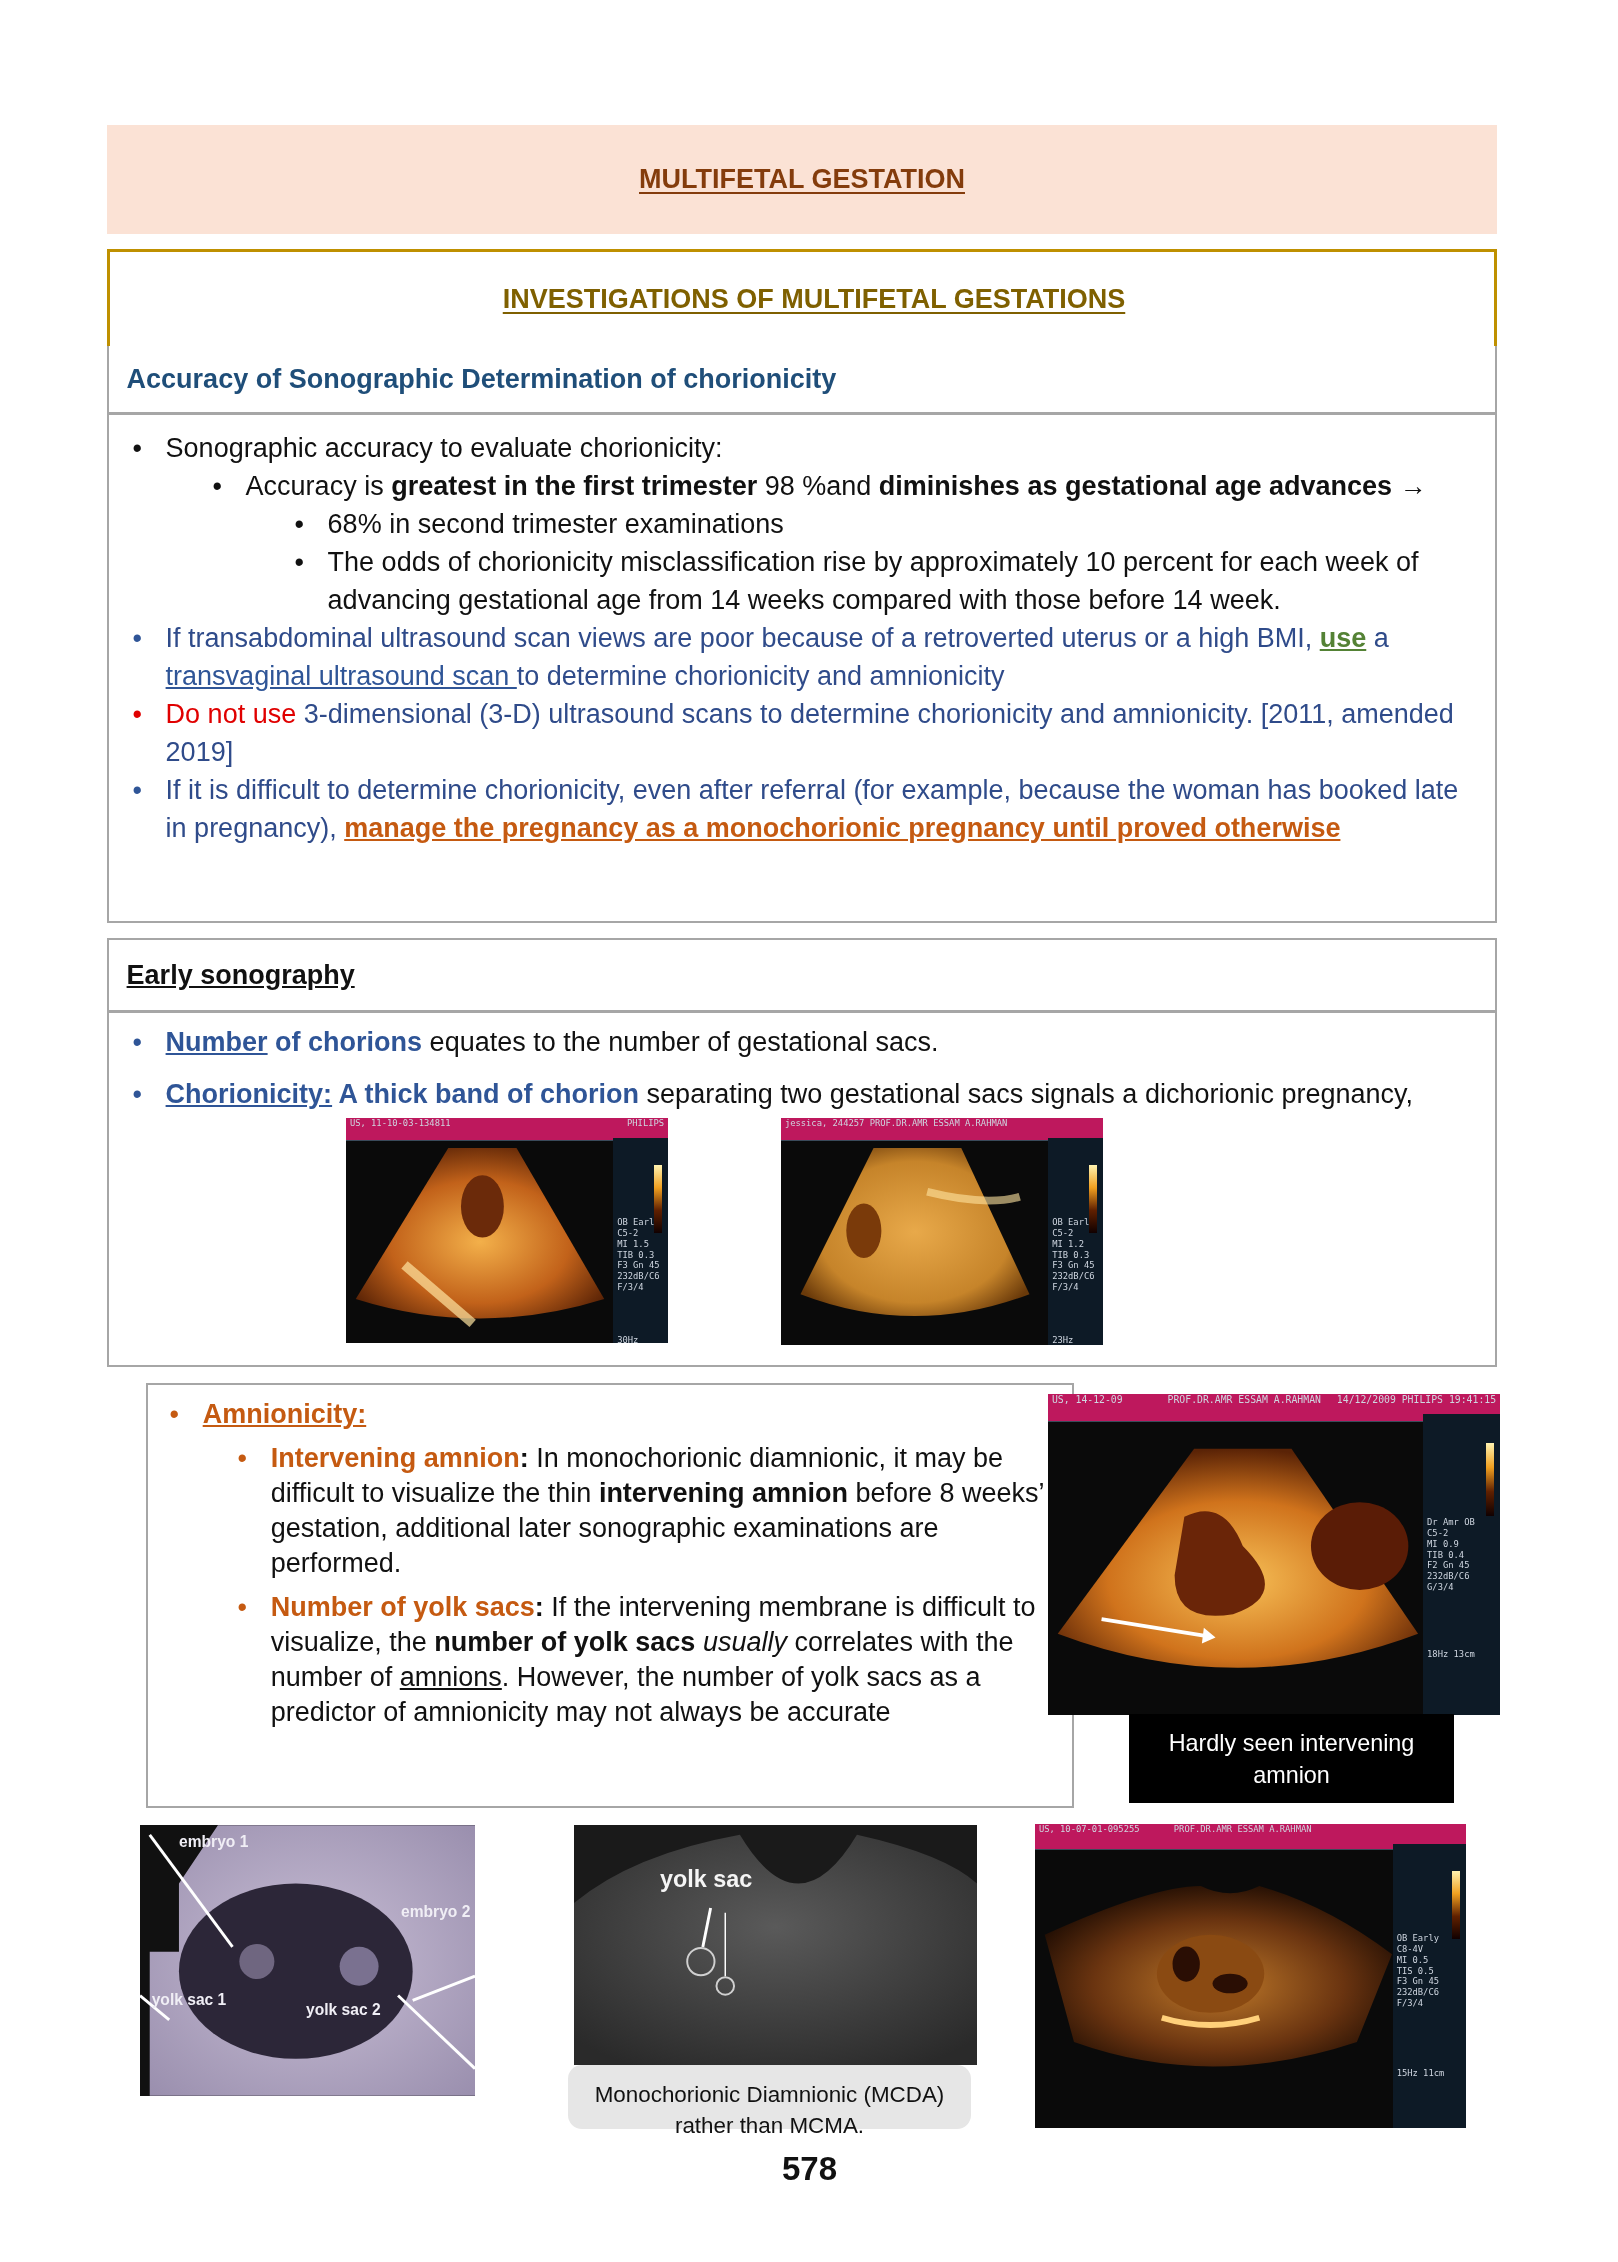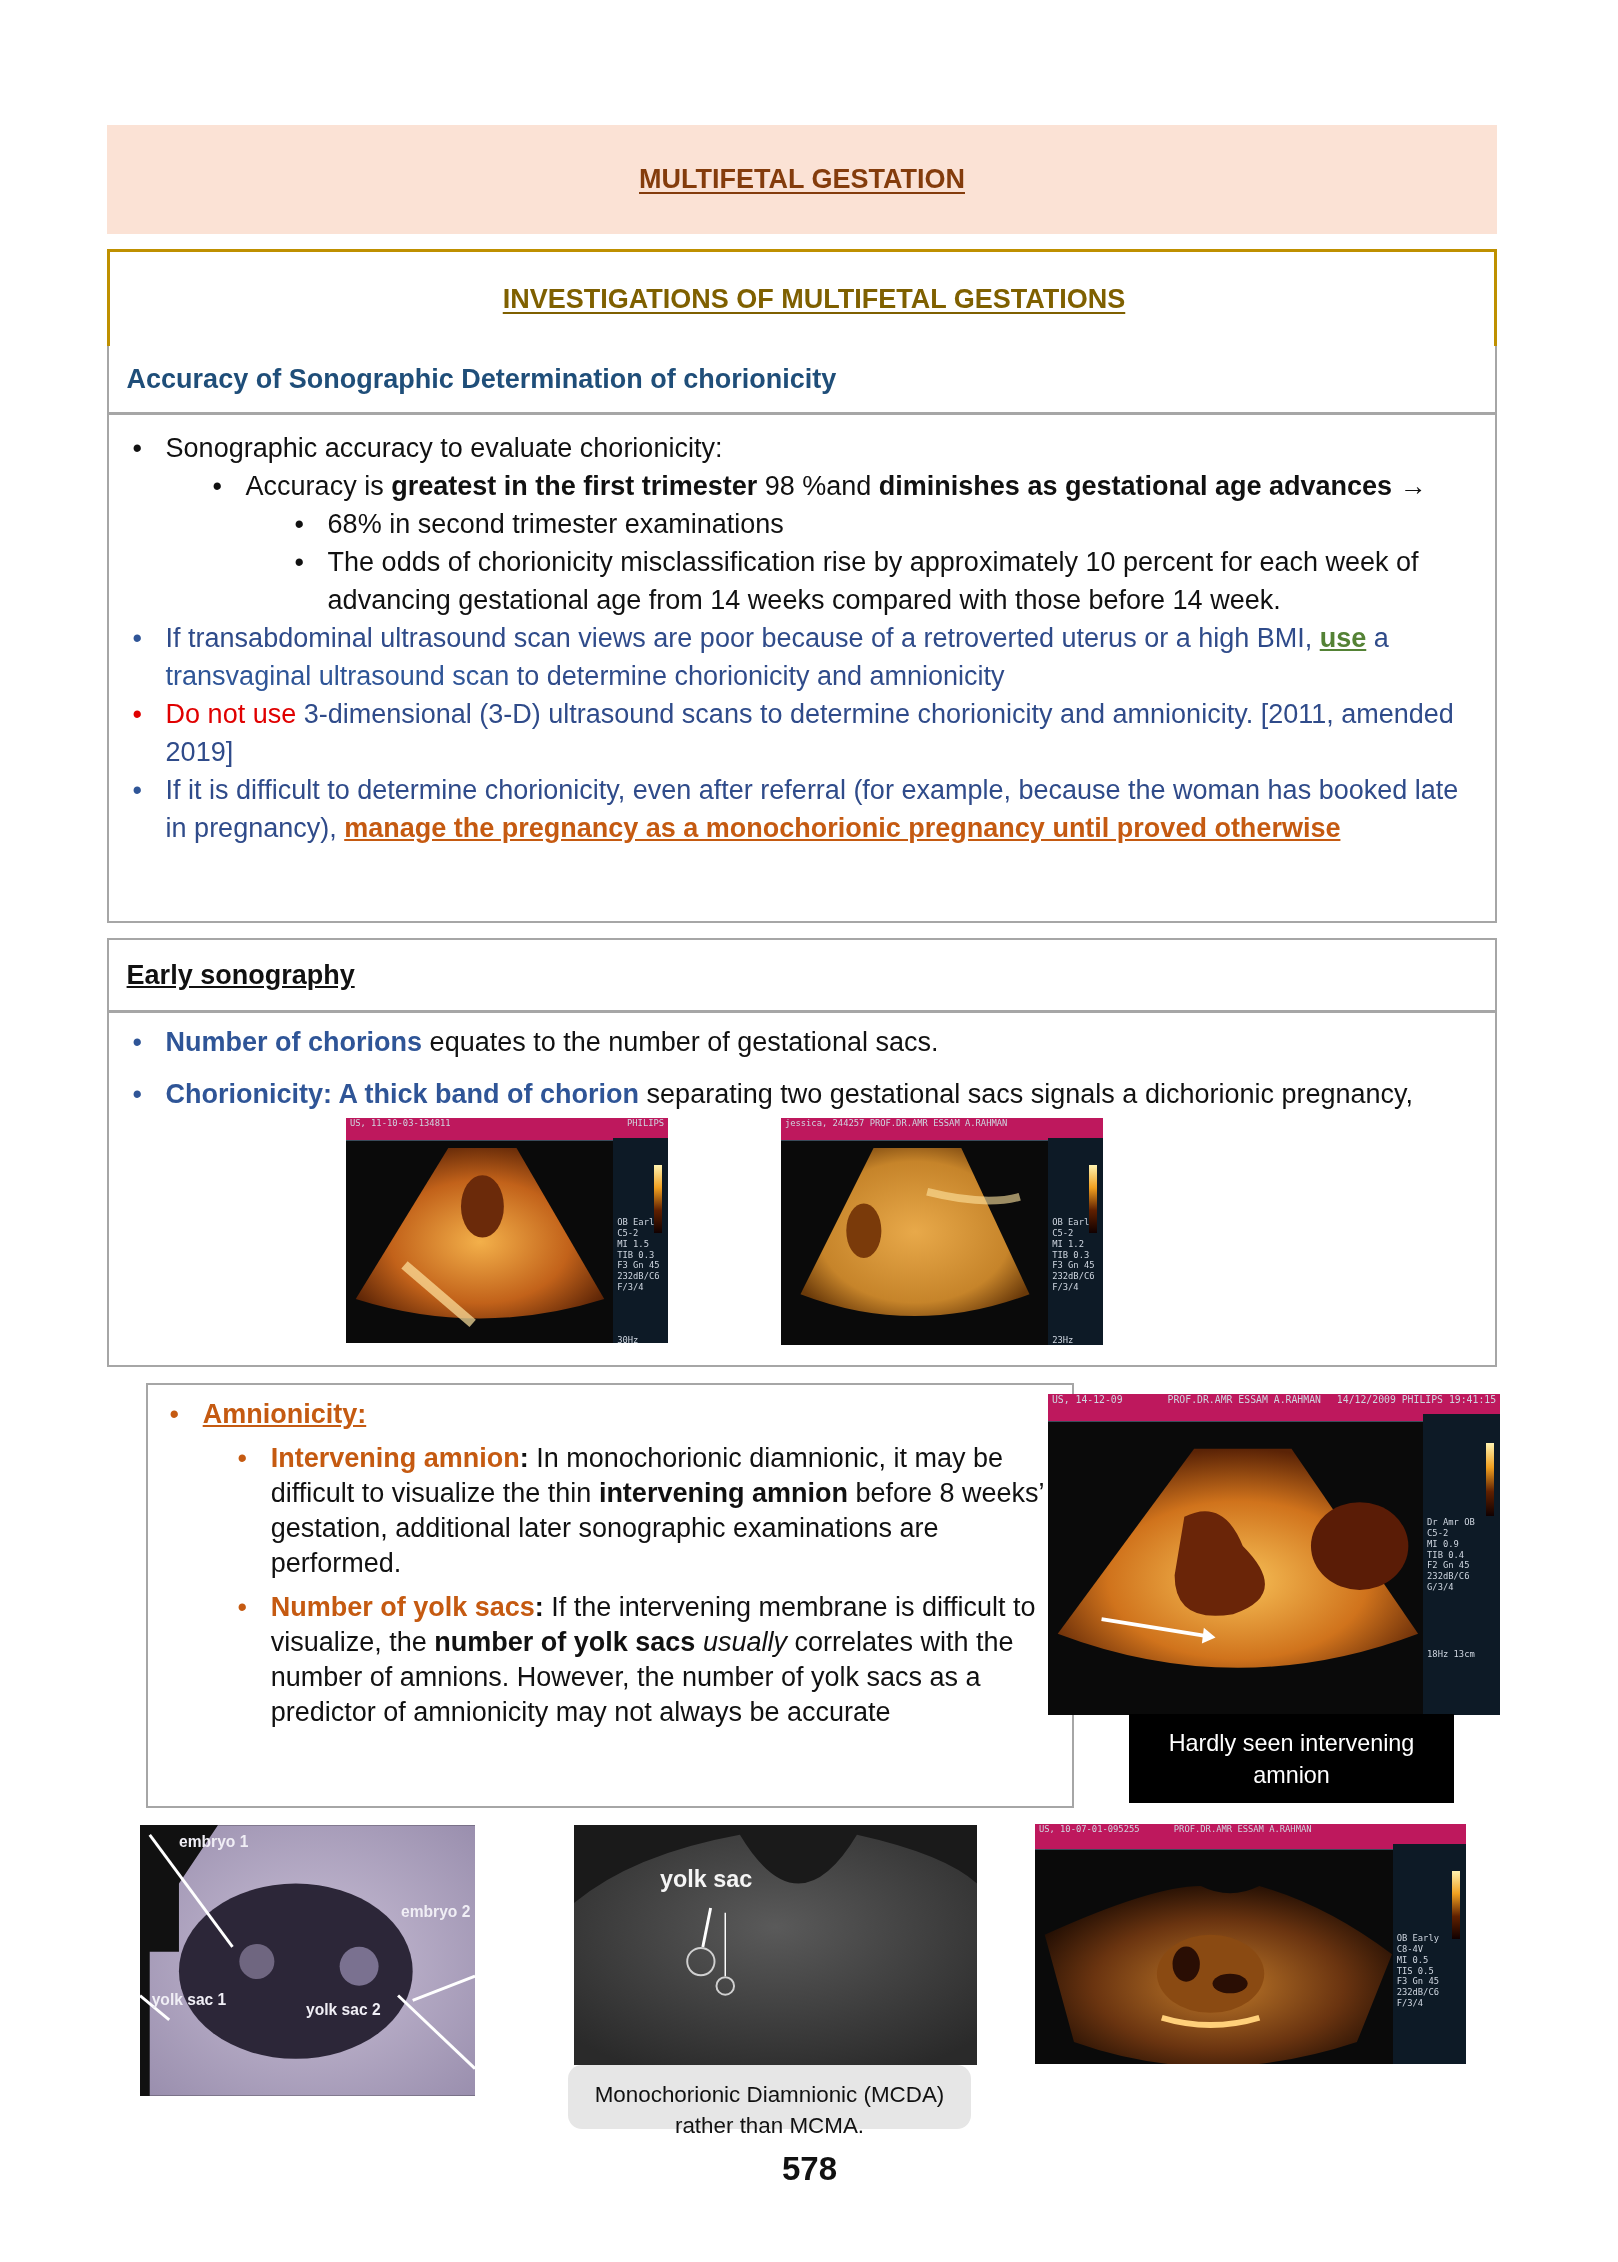--- a/index.html
+++ b/index.html
@@ -19,21 +19,21 @@
   .li.l3 { margin-left:162px; }
   .blue { color:#2f4b8a; }
   .blue-b { color:#2f5597; }
   .li.blue-bullet::before { color:#2f5597; }
   .li.red-bullet::before { color:#e00000; }
   .li.orange-bullet::before { color:#c55a11; }
   .red { color:#e00000; }
   .green-u { color:#548235; text-decoration:underline; font-weight:bold; }
   .orange-u { color:#c55a11; font-weight:bold; text-decoration:underline; }
   .orange-b { color:#c55a11; font-weight:bold; }
-  .u { }
+  .u { text-decoration:underline; }
   b { font-weight:bold; }
   .us-img { background:#0a0a0a; overflow:hidden; }
   .us-hdr { position:absolute; left:0; right:0; top:0; height:19.5px; background:#be185d; color:#cfd6e0; font-family:"DejaVu Sans Mono", monospace; font-size:8.8px; line-height:9.8px; padding:1px 3.9px; border-bottom:1px solid #3a4a5a; }
   .us-side { position:absolute; right:0; top:19.5px; bottom:0; width:17%; background:#0d1a26; color:#cfd6e0; font-family:"DejaVu Sans Mono", monospace; font-size:8.8px; line-height:10.7px; padding:3.9px; box-sizing:border-box; }
   .us-bar { position:absolute; right:5.9px; top:27px; width:7.8px; height:68px; background:linear-gradient(#fff3b0,#f0a020,#602000,#100000); }
   .caption-black { background:#000; color:#fff; font-size:23.4px; text-align:center; line-height:32px; display:flex; align-items:center; justify-content:center; }
   .caption-grey { background:#e6e6e6; color:#111; font-size:22.4px; text-align:center; line-height:31px; }
   .page-num { left:0; width:1619px; top:2150px; text-align:center; font-size:33px; font-weight:bold; }
 </style>
 </head>
@@ -224,21 +224,21 @@
     <circle cx="155" cy="165" r="9" fill="none" stroke="#d0d0d0" stroke-width="2"></circle>
     <line x1="140" y1="85" x2="132" y2="125" stroke="#fff" stroke-width="3"></line>
     <line x1="155" y1="90" x2="155" y2="155" stroke="#fff" stroke-width="1.5"></line>
   </svg>
   <span class="abs" style="left:86px;top:41px;color:#f5f5f5;font-size:23.4px;font-weight:bold">yolk sac</span>
 </div>
 <div class="abs caption-grey" style="left:568px;top:2065px;width:403px;height:64px;padding-top:14px;border-radius:14px;">
   <span>Monochorionic Diamnionic (MCDA) rather than MCMA.</span>
 </div>
 
-<div class="abs us-img" style="left:1035px;top:1824px;width:431px;height:240px;">
+<div class="abs us-img" style="left:1035px;top:1824px;width:431px;height:304px;">
   <div class="us-hdr" style="height:23.4px">
     <span>US, 10-07-01-095255</span>
     <span style="margin-left:29px">PROF.DR.AMR ESSAM  A.RAHMAN</span>
   </div>
   <svg class="abs" style="left:0;top:23.4px" width="357" height="281" viewBox="0 0 366 288">
     <defs>
         <radialGradient id="g6" cx="50%" cy="55%" r="60%">
           <stop offset="0" stop-color="#c07a2a"></stop>
           <stop offset="0.6" stop-color="#6a3410"></stop>
           <stop offset="1" stop-color="#1a0a02"></stop>

